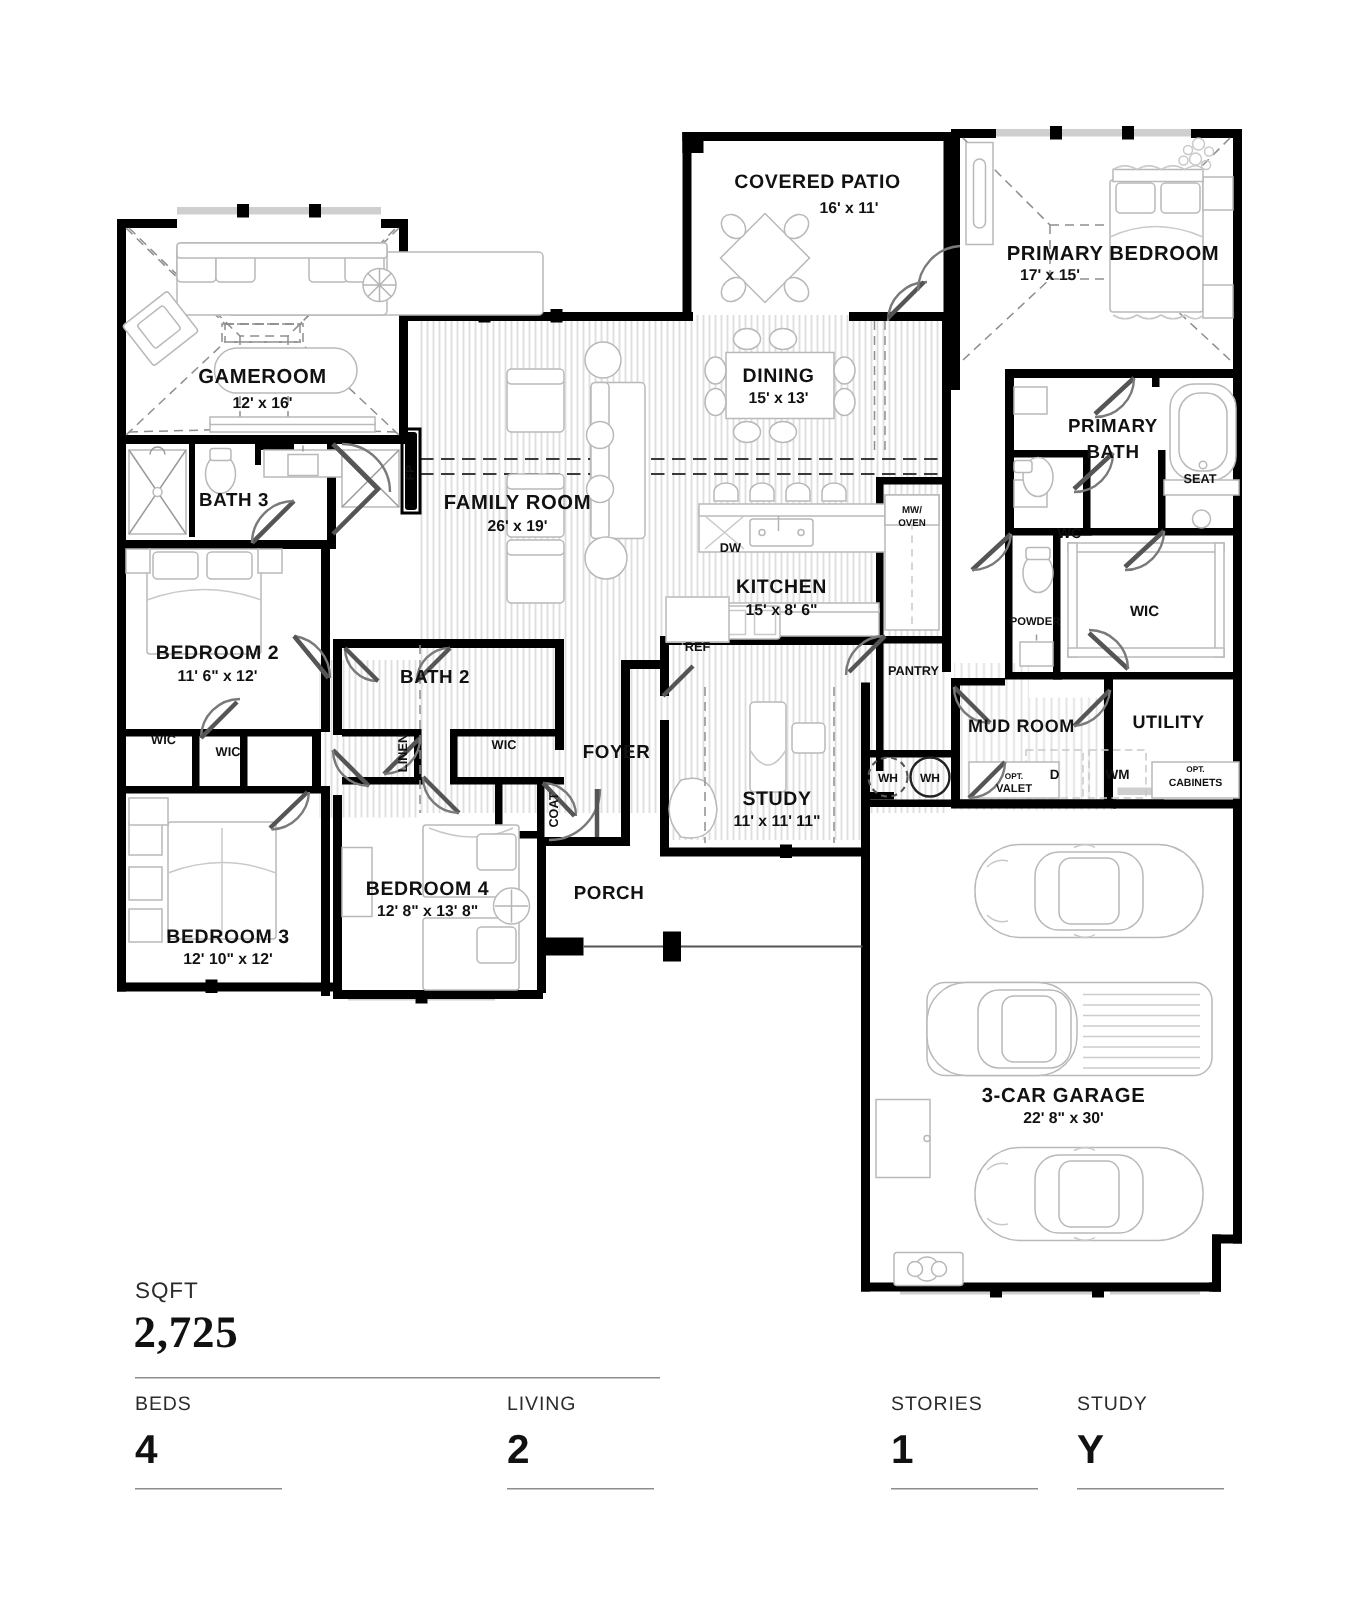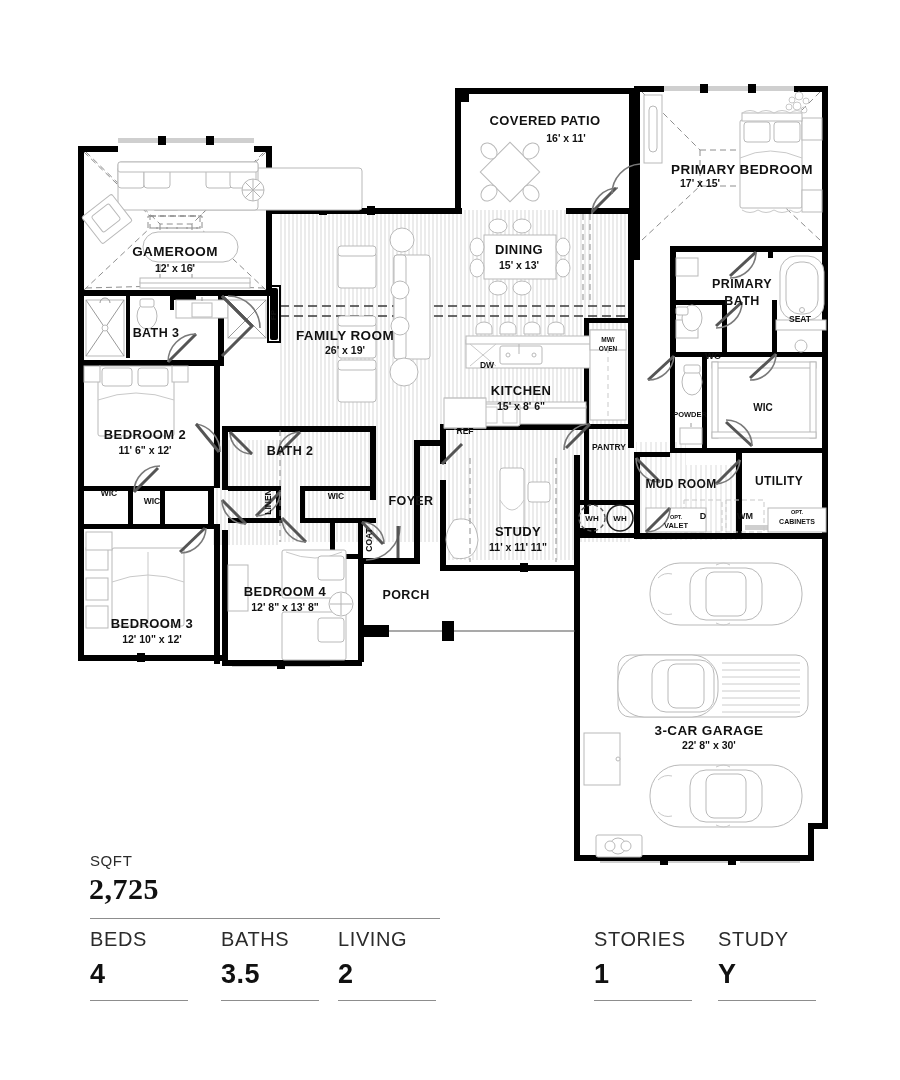--- a/index.html
+++ b/index.html
@@ -50,21 +50,21 @@
   }
   .sqft-value{
     position:absolute;left:89px;top:32px;
     font-size:30px;font-weight:bold;color:#111;letter-spacing:.5px;font-family:Liberation Serif, serif;
   }
   .sqft-rule{
     position:absolute;left:90px;top:78px;width:350px;height:1px;background:#8d8d8d;
   }
   .stat-row{position:absolute;left:90px;top:88px;width:780px;height:80px;}
   .stat{position:absolute;top:0;width:120px;}
-  .stat .k{font-size:20px;letter-spacing:.6px;color:#2b2b2b;}
+  .stat .k{font-size:13px;letter-spacing:.6px;color:#2b2b2b;}
   .stat .v{font-size:27px;font-weight:bold;color:#111;margin-top:8px;letter-spacing:.5px;}
   .stat .u{width:98px;height:1px;background:#8d8d8d;margin-top:10px;}
 </style>
 </head>
 <body>
 
 <div id="plan-wrap">
 <svg id="fp" width="900" height="880" viewBox="0 0 900 880" xmlns="http://www.w3.org/2000/svg">
 
   <defs>
@@ -701,25 +701,20 @@
   <div class="sqft-label">SQFT</div>
   <div class="sqft-value">2,725</div>
   <div class="sqft-rule"></div>
 
   <div class="stat-row">
     <div class="stat" style="left:0px">
       <div class="k">BEDS</div>
       <div class="v">4</div>
       <div class="u"></div>
     </div>
-    <div class="stat" style="left:131px">
-      <div class="k">BATHS</div>
-      <div class="v">3.5</div>
-      <div class="u"></div>
-    </div>
     <div class="stat" style="left:248px">
       <div class="k">LIVING</div>
       <div class="v">2</div>
       <div class="u"></div>
     </div>
     <div class="stat" style="left:504px">
       <div class="k">STORIES</div>
       <div class="v">1</div>
       <div class="u"></div>
     </div>

